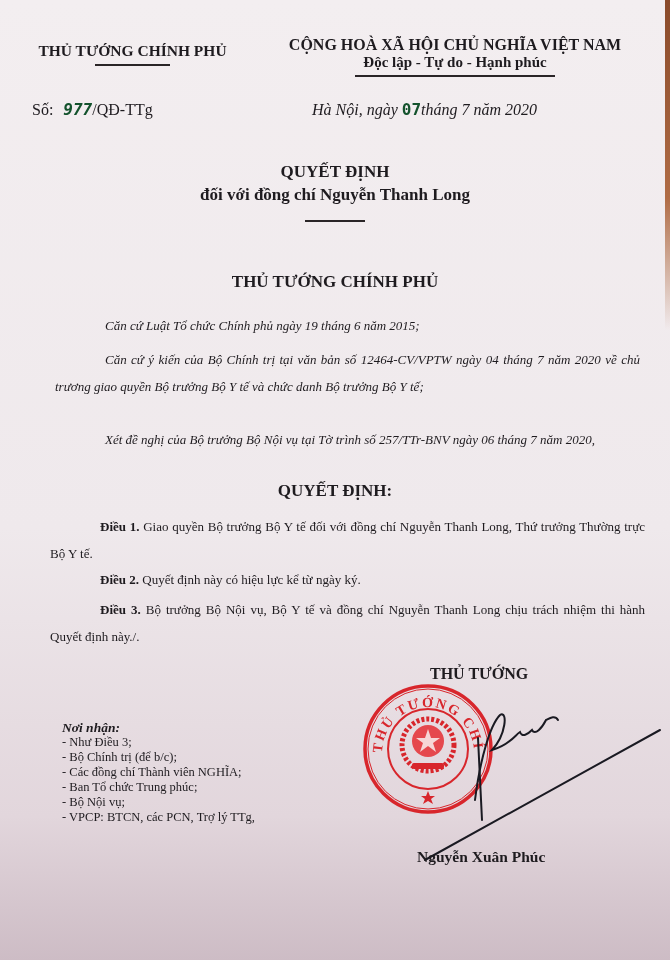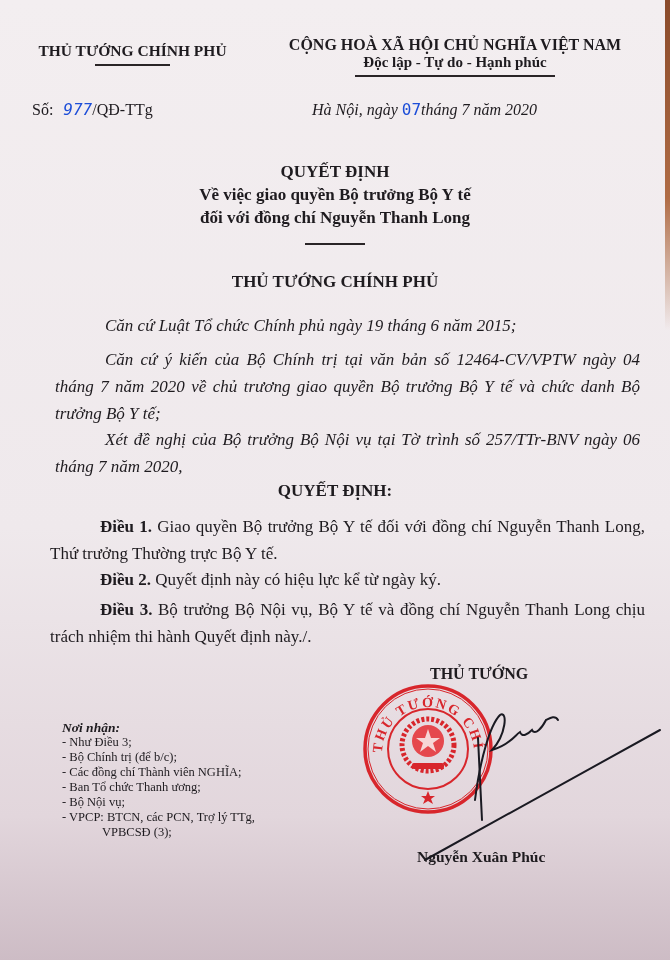--- a/index.html
+++ b/index.html
@@ -14,26 +14,26 @@
     background: linear-gradient(180deg,#8a4a2a,#b06c45 60%, rgba(176,108,69,0));
   }
   .abs { position:absolute; }
   .bold { font-weight:bold;text-align:center; }
   .ital { font-style:italic; }
   .center { text-align:center; }
   .hdr-left { left:20px; top:42px; width:225px; font-size:15.5px; }
   .hdr-right { left:255px; top:36px; width:400px; font-size:16px; }
   .rule { height:1.5px; background:#2a2527; margin:4px auto 0; }
   .sono { left:32px; top:100px; font-size:16px; }
-  .hand { font-family:"DejaVu Sans Mono", monospace; font-style:italic; color:#1d4ed8; font-weight:normal; }
+  .hand { font-family:"DejaVu Sans Mono", monospace; font-style:italic; color:#14532d; font-weight:bold; }
   .date { left:312px; top:100px; font-size:16px; }
   .title-block { left:120px; top:160px; width:430px; font-size:17px; line-height:23px; }
   .pm-heading { left:120px; top:272px; width:430px; font-size:17px; }
   p.para {
-    position:absolute; margin:0; font-size:17px; line-height:27px; text-align:justify;
+    position:absolute; margin:0; font-size:13px; line-height:27px; text-align:justify;
     text-align-last:left;
   }
   .basis { left:55px; width:585px; font-style:italic; }
   .decision-heading { left:120px; top:481px; width:430px; font-size:17px; }
   .article { left:50px; width:595px; }
   .indent { display:inline-block; width:50px; }
   .recipients { left:62px; top:680px; width:280px; font-size:12.5px; line-height:15px;margin-top:40px; }
   .recipients .lbl { font-weight:bold; font-style:italic; font-size:13.5px; }
   .recipients .sub { padding-left:40px; }
   .sig-title { left:430px; top:665px; font-size:16px; }
@@ -62,21 +62,20 @@
   <span class="hand" style="margin-left:6px;">977</span><span>/QĐ-TTg</span>
 </div>
 
 <div class="abs date ital">
   <span>Hà Nội, ngày</span>
   <span class="hand" style="font-style:normal;">07</span><span>tháng 7 năm 2020</span>
 </div>
 
 <div class="abs title-block center bold">
   <div>QUYẾT ĐỊNH</div>
-  <div>Về việc giao quyền Bộ trưởng Bộ Y tế</div>
   <div>đối với đồng chí Nguyễn Thanh Long</div>
   <div class="rule" style="width:60px; margin-top:14px;"></div>
 </div>
 
 <div class="abs pm-heading center bold">THỦ TƯỚNG CHÍNH PHỦ</div>
 
 <p class="para basis" style="top:312px;"><span class="indent"></span><span>Căn cứ Luật Tổ chức Chính phủ ngày 19 tháng 6 năm 2015;</span></p>
 <p class="para basis" style="top:346px;"><span class="indent"></span><span>Căn cứ ý kiến của Bộ Chính trị tại văn bản số 12464-CV/VPTW ngày 04 tháng 7 năm 2020 về chủ trương giao quyền Bộ trưởng Bộ Y tế và chức danh Bộ trưởng Bộ Y tế;</span></p>
 <p class="para basis" style="top:426px;"><span class="indent"></span><span>Xét đề nghị của Bộ trưởng Bộ Nội vụ tại Tờ trình số 257/TTr-BNV ngày 06 tháng 7 năm 2020,</span></p>
 
@@ -84,24 +83,23 @@
 
 <p class="para article" style="top:513px;"><span class="indent"></span><b>Điều 1.</b><span> Giao quyền Bộ trưởng Bộ Y tế đối với đồng chí Nguyễn Thanh Long, Thứ trưởng Thường trực Bộ Y tế.</span></p>
 <p class="para article" style="top:566px;"><span class="indent"></span><b>Điều 2.</b><span> Quyết định này có hiệu lực kể từ ngày ký.</span></p>
 <p class="para article" style="top:596px;"><span class="indent"></span><b>Điều 3.</b><span> Bộ trưởng Bộ Nội vụ, Bộ Y tế và đồng chí Nguyễn Thanh Long chịu trách nhiệm thi hành Quyết định này./.</span></p>
 
 <div class="abs recipients">
   <div class="lbl">Nơi nhận:</div>
   <div>- Như Điều 3;</div>
   <div>- Bộ Chính trị (để b/c);</div>
   <div>- Các đồng chí Thành viên NGHĨA;</div>
-  <div>- Ban Tổ chức Thanh ương;</div>
+  <div>- Ban Tổ chức Trung phúc;</div>
   <div>- Bộ Nội vụ;</div>
   <div>- VPCP: BTCN, các PCN, Trợ lý TTg,</div>
-  <div class="sub">VPBCSĐ (3);</div>
 </div>
 
 <div class="abs sig-title bold">THỦ TƯỚNG</div>
 
 <svg class="abs stamp" viewBox="0 0 132 132">
   <g fill="none" stroke="#d8262c">
     <circle cx="66" cy="66" r="63" stroke-width="3.5"></circle>
     <circle cx="66" cy="66" r="60" stroke-width="1"></circle>
     <circle cx="66" cy="66" r="40" stroke-width="2"></circle>
   </g>

